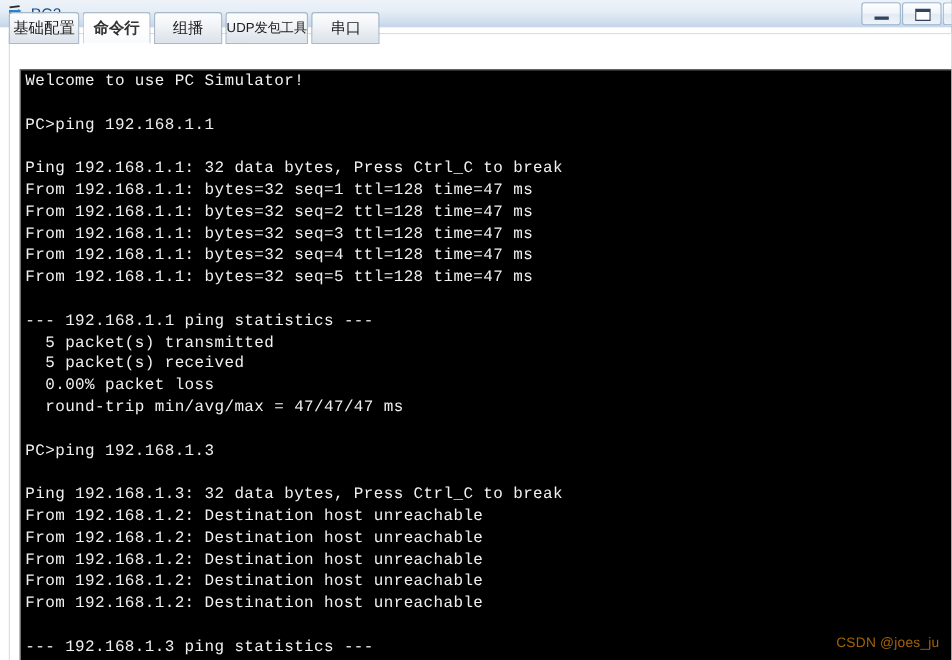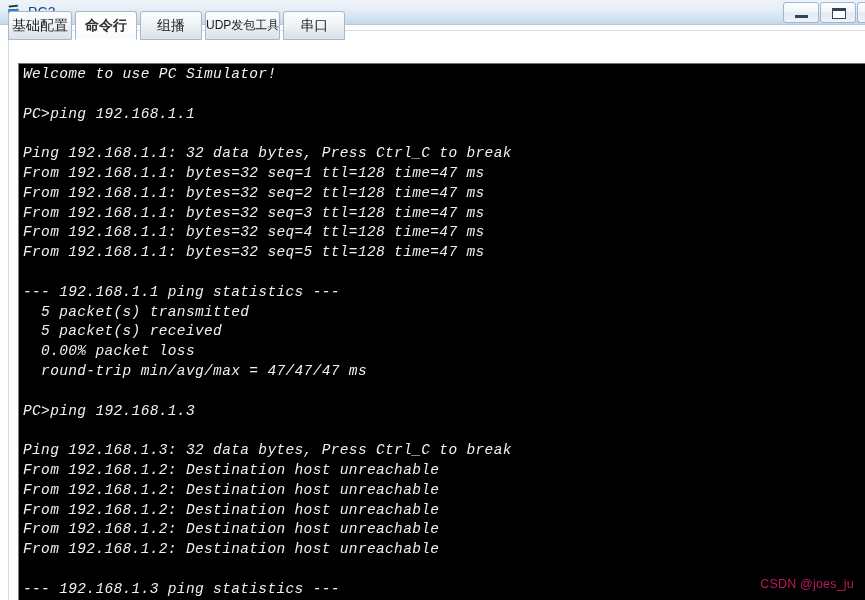--- a/index.html
+++ b/index.html
@@ -190,31 +190,30 @@
     font-size: 14.5px;
     line-height: 19.8px;
     color: #f0f0f0;
     white-space: pre;
     letter-spacing: 0.35px;
     overflow: hidden;
   }
   #terminal .line {
     height: 19.8px;
     white-space: pre;
-    font-style: italic;
   }
 
   
   #watermark {
     position: absolute;
     right: 11px;
     bottom: 9px;
     font-family: "Liberation Sans", sans-serif;
     font-size: 12.5px;
-    color: #be185d;
+    color: #a16207;
     letter-spacing: 0.2px;
     z-index: 9;
     pointer-events: none;
   }
 </style>
 </head>
 <body>
 
 <div id="window">
 

